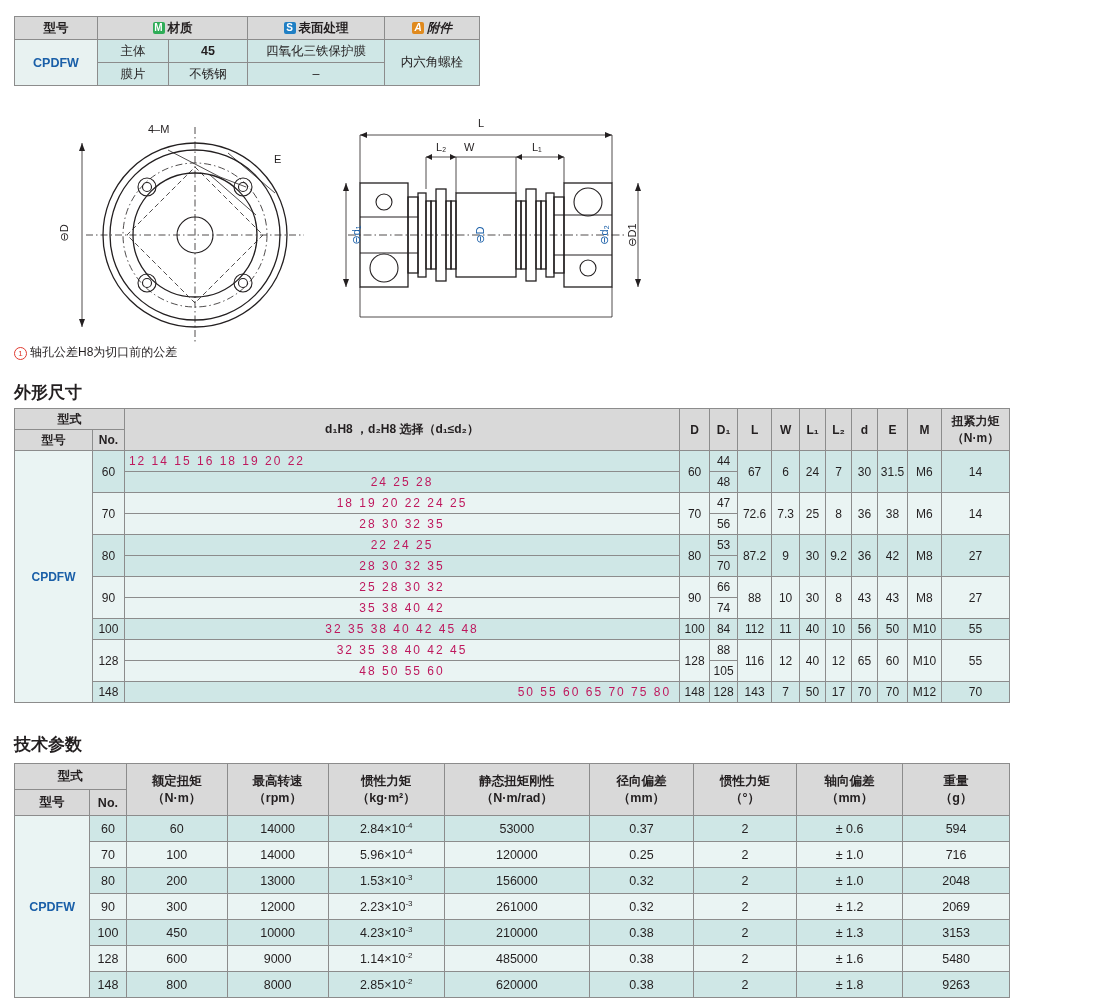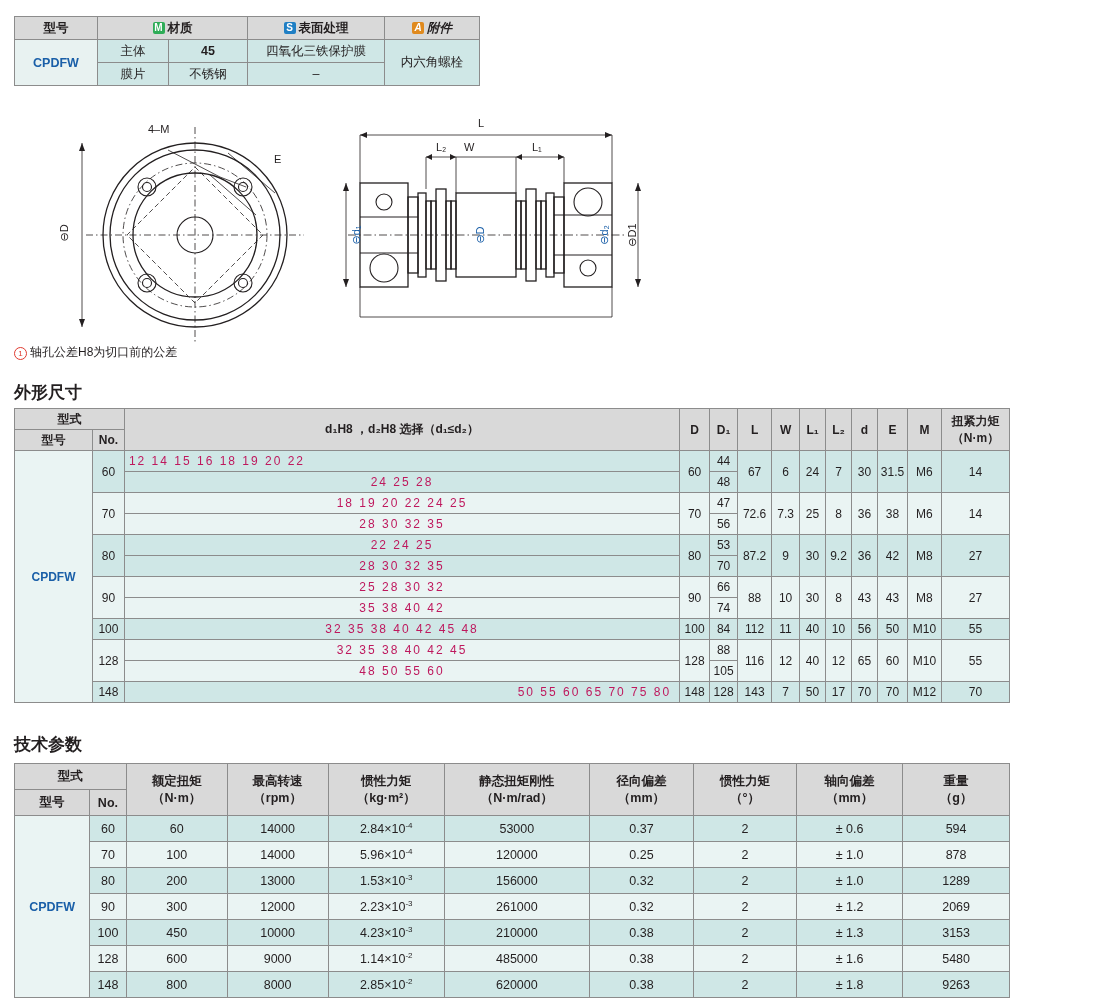--- a/index.html
+++ b/index.html
@@ -476,32 +476,32 @@
       </tr>
       <tr>
         <td class="lt">70</td>
         <td class="lt">100</td>
         <td class="lt">14000</td>
         <td class="lt"><span>5.96</span>×10<sup>-4</sup></td>
         <td class="lt">120000</td>
         <td class="lt">0.25</td>
         <td class="lt">2</td>
         <td class="lt">± 1.0</td>
-        <td class="lt">878</td>
+        <td class="lt">716</td>
       </tr>
       <tr>
         <td class="cy">80</td>
         <td class="cy">200</td>
         <td class="cy">13000</td>
         <td class="cy"><span>1.53</span>×10<sup>-3</sup></td>
         <td class="cy">156000</td>
         <td class="cy">0.32</td>
         <td class="cy">2</td>
         <td class="cy">± 1.0</td>
-        <td class="cy">1289</td>
+        <td class="cy">2048</td>
       </tr>
       <tr>
         <td class="lt">90</td>
         <td class="lt">300</td>
         <td class="lt">12000</td>
         <td class="lt"><span>2.23</span>×10<sup>-3</sup></td>
         <td class="lt">261000</td>
         <td class="lt">0.32</td>
         <td class="lt">2</td>
         <td class="lt">± 1.2</td>

